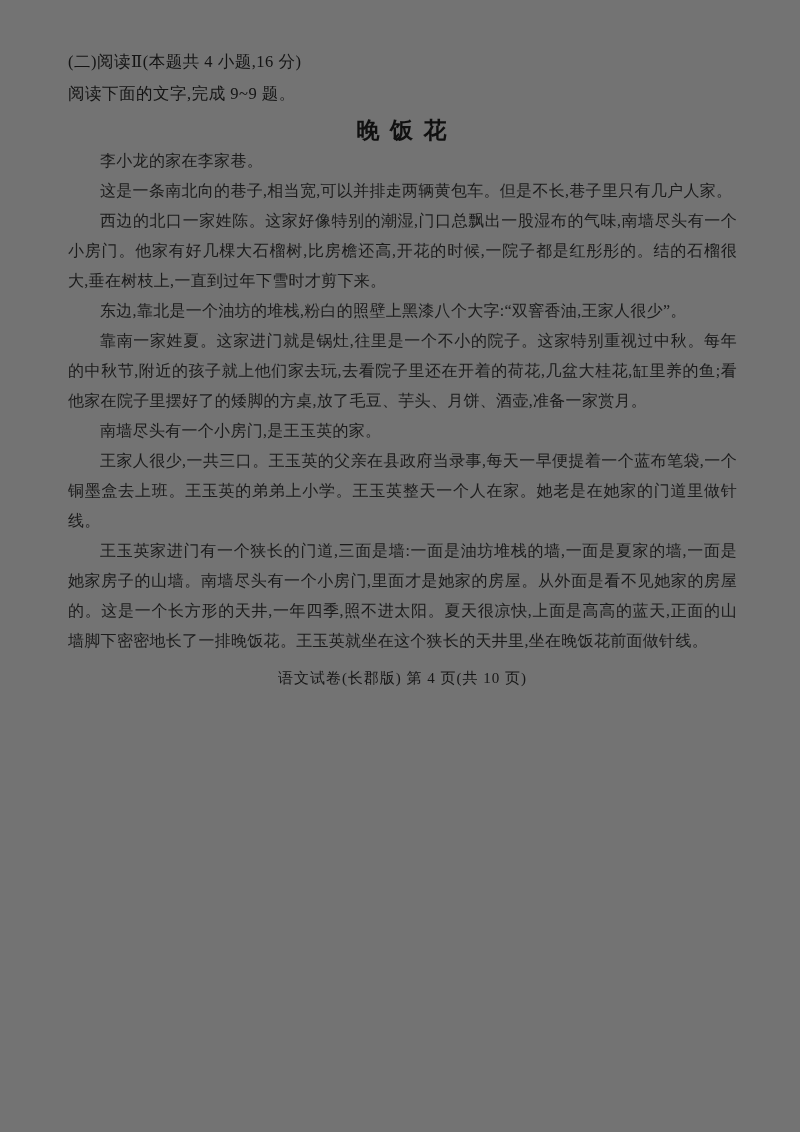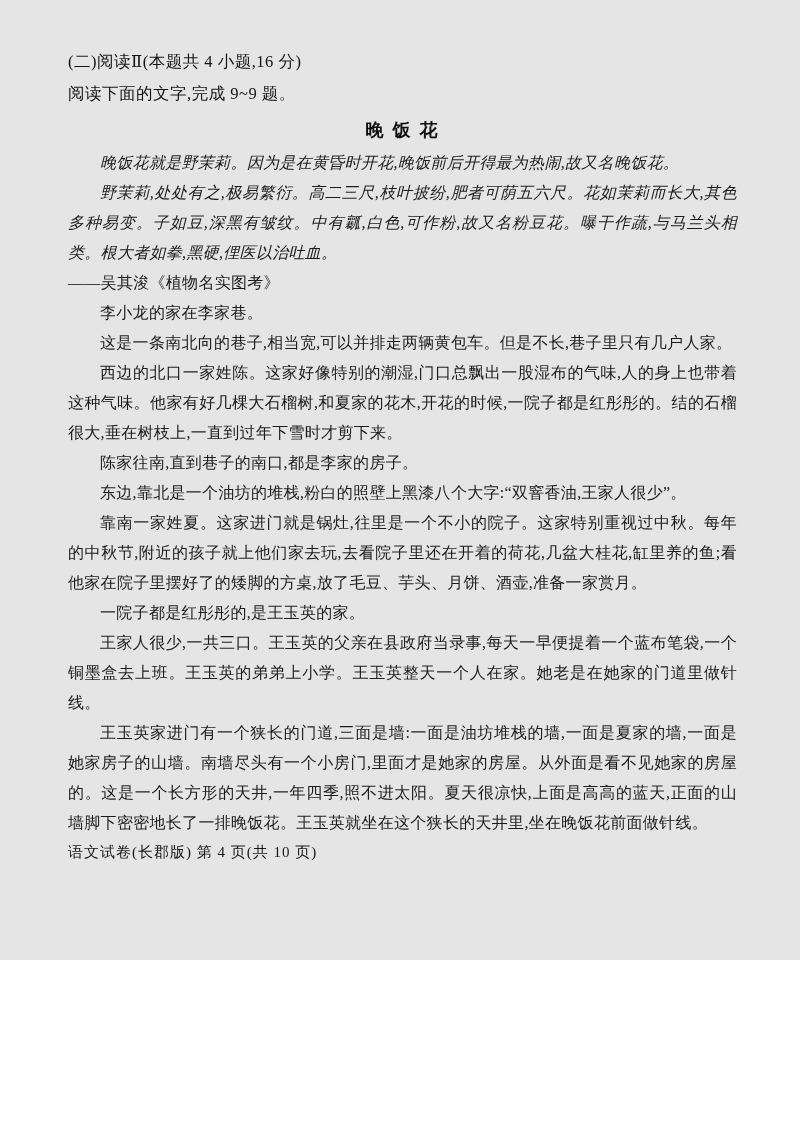--- a/index.html
+++ b/index.html
@@ -3,42 +3,42 @@
 <meta charset="utf-8">
 <style>
   html, body {
     margin: 0;
     padding: 0;
     background: #ffffff;
   }
   .page {
     position: relative;
     width: 800px;
-    height: 960px;
+    height: 1132px;
     box-sizing: border-box;
-    background: #e5e5e5;
+    background: #737373;
     color: #1b1b1b;
     font-family: "Liberation Serif", "DejaVu Serif", serif;
     font-size: 16px;
     padding: 46px 63px 0 68px;
     overflow: hidden;
   }
   .section-header,
   .instruction {
     line-height: 32px;
     font-size: 16.5px;
     letter-spacing: 0.5px;
     color: #141414;
   }
   .passage-title {
     margin-top: 4px;
     text-align: center;
     font-family: "Liberation Sans", "DejaVu Sans", sans-serif;
     font-weight: 700;
-    font-size: 18px;
+    font-size: 23px;
     line-height: 32px;
     letter-spacing: 2px;
     color: #101010;
   }
   .passage-author {
     text-align: center;
     font-size: 15.5px;
     line-height: 30px;
     color: #1b1b1b;
   }
@@ -66,52 +66,48 @@
     text-align: justify;
     line-height: 30px;
     letter-spacing: 0.3px;
   }
   .underlined {
     text-decoration: underline;
     text-underline-offset: 5px;
     text-decoration-thickness: 1px;
   }
   .page-footer {
+    margin-top: 8px;
+    text-align: center;
     font-size: 15px;
     line-height: 28px;
     letter-spacing: 1px;
     color: #161616;
   }
 </style>
 </head>
 <body>
 
 <div class="page">
 
   <div class="section-header">(二)阅读Ⅱ(本题共 4 小题,16 分)</div>
 
   <div class="instruction">阅读下面的文字,完成 9~9 题。</div>
 
   <div class="passage-title">晚 饭 花</div>
 
 
-  <div class="epigraph">
-    <p>晚饭花就是野茉莉。因为是在黄昏时开花,晚饭前后开得最为热闹,故又名晚饭花。</p>
-    <p>野茉莉,处处有之,极易繁衍。高二三尺,枝叶披纷,肥者可荫五六尺。花如茉莉而长大,其色多种易变。子如豆,深黑有皱纹。中有瓤,白色,可作粉,故又名粉豆花。曝干作蔬,与马兰头相类。根大者如拳,黑硬,俚医以治吐血。</p>
-    <p class="epigraph-attribution">——吴其浚《植物名实图考》</p>
-  </div>
 
   <div class="story">
     <p>李小龙的家在李家巷。</p>
     <p>这是一条南北向的巷子,相当宽,可以并排走两辆黄包车。但是不长,巷子里只有几户人家。</p>
-    <p>西边的北口一家姓陈。这家好像特别的潮湿,门口总飘出一股湿布的气味,人的身上也带着这种气味。他家有好几棵大石榴树,和夏家的花木,开花的时候,一院子都是红彤彤的。结的石榴很大,垂在树枝上,一直到过年下雪时才剪下来。</p>
-    <p>陈家往南,直到巷子的南口,都是李家的房子。</p>
+    <p>西边的北口一家姓陈。这家好像特别的潮湿,门口总飘出一股湿布的气味,南墙尽头有一个小房门。他家有好几棵大石榴树,比房檐还高,开花的时候,一院子都是红彤彤的。结的石榴很大,垂在树枝上,一直到过年下雪时才剪下来。</p>
     <p>东边,靠北是一个油坊的堆栈,粉白的照壁上黑漆八个大字:“双窨香油,王家人很少”。</p>
     <p>靠南一家姓夏。这家进门就是锅灶,往里是一个不小的院子。这家特别重视过中秋。每年的中秋节,附近的孩子就上他们家去玩,去看院子里还在开着的荷花,几盆大桂花,缸里养的鱼;看他家在院子里摆好了的矮脚的方桌,放了毛豆、芋头、月饼、酒壶,准备一家赏月。</p>
-    <p>一院子都是红彤彤的,是王玉英的家。</p>
+    <p>南墙尽头有一个小房门,是王玉英的家。</p>
     <p>王家人很少,一共三口。王玉英的父亲在县政府当录事,每天一早便提着一个蓝布笔袋,一个铜墨盒去上班。王玉英的弟弟上小学。王玉英整天一个人在家。她老是在她家的门道里做针线。</p>
     <p>王玉英家进门有一个狭长的门道,三面是墙:一面是油坊堆栈的墙,一面是夏家的墙,一面是她家房子的山墙。南墙尽头有一个小房门,里面才是她家的房屋。从外面是看不见她家的房屋的。这是一个长方形的天井,一年四季,照不进太阳。夏天很凉快,上面是高高的蓝天,正面的山墙脚下密密地长了一排晚饭花。王玉英就坐在这个狭长的天井里,坐在晚饭花前面做针线。</p>
 
 
   </div>
 
   <div class="page-footer">语文试卷(长郡版)  第 4 页(共 10 页)</div>
 
 </div>
 

